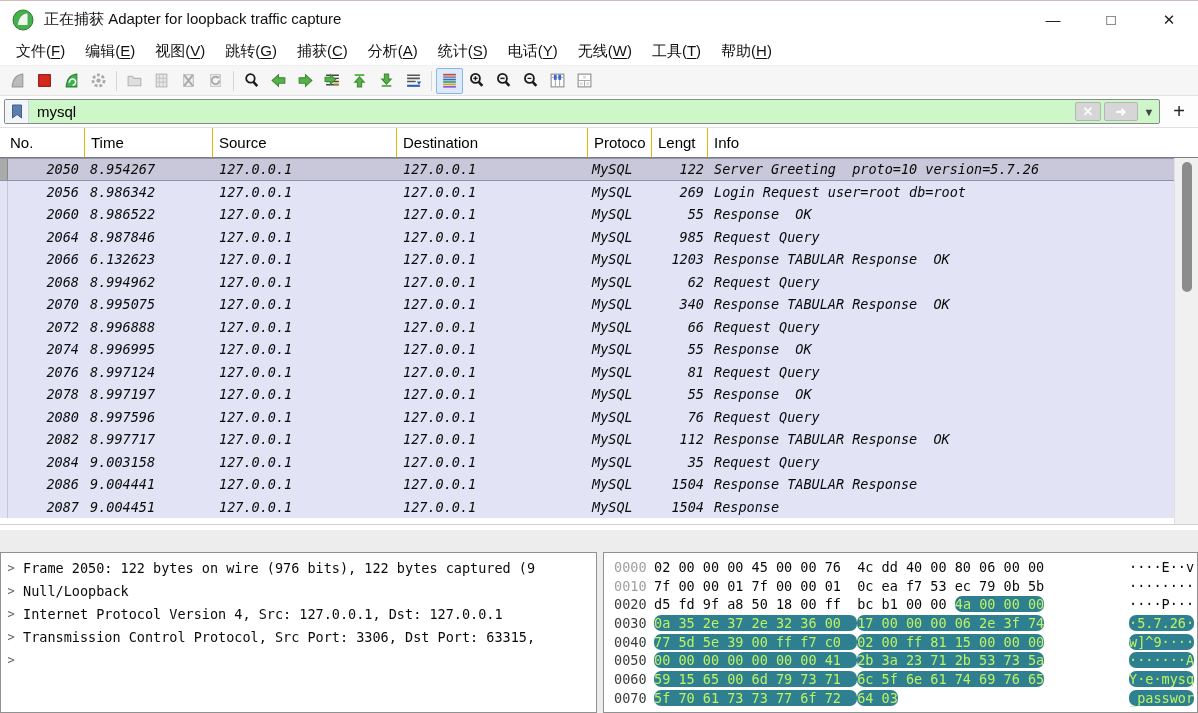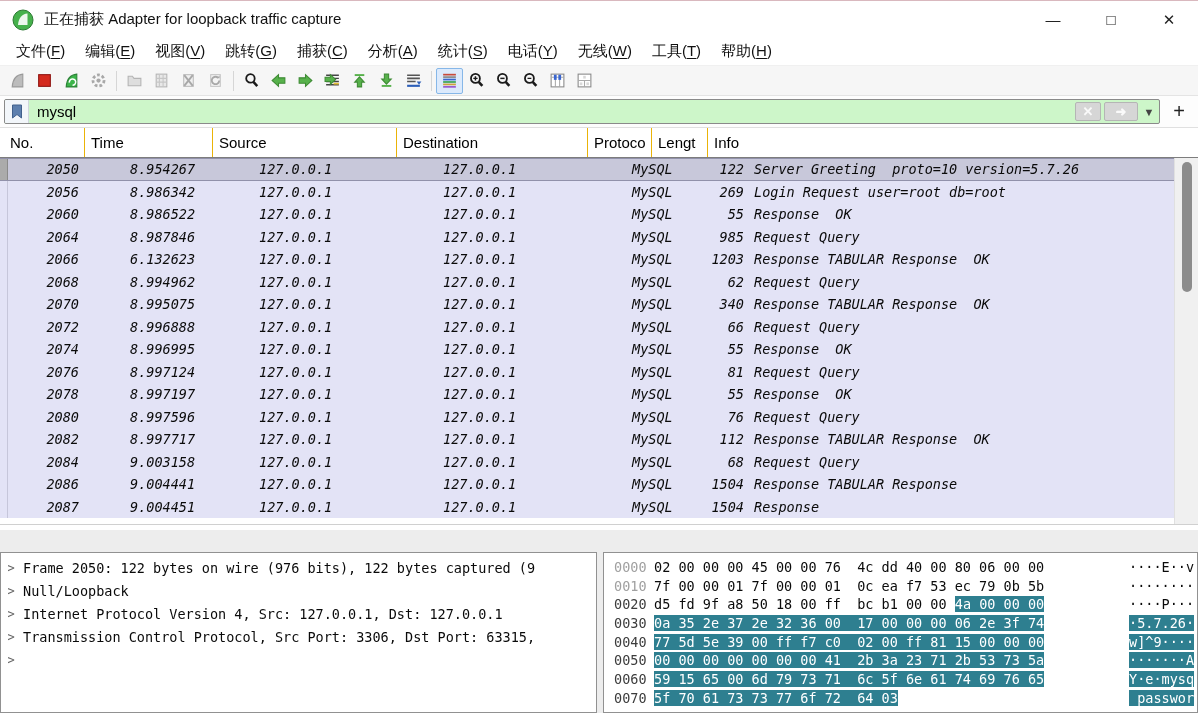--- a/index.html
+++ b/index.html
@@ -63,21 +63,21 @@
   .h-len{width:56px;}
   .h-info{flex:1;border-right:none !important;}
   .pktbody{position:relative;height:366px;background:#fff;font-style:italic;}
   .rows{width:1174px;}
   .prow{display:flex;height:22.5px;background:var(--row_bg);
     font-family:"DejaVu Sans Mono","Liberation Mono",monospace;font-size:13.5px;color:#0a0a0a;
     align-items:center;white-space:nowrap;}
   .prow span{overflow:hidden;white-space:pre;}
   .gut{width:8px;height:100%;border-right:1px solid #c6c6da;flex:none;}
   .c.no{width:77px;text-align:right;padding-right:6px;flex:none;}
-  .c.time{width:128px;padding-left:5px;flex:none;margin-left:40px;}
+  .c.time{width:128px;padding-left:5px;flex:none;}
   .c.src{width:184px;padding-left:6px;flex:none;}
   .c.dst{width:191px;padding-left:6px;flex:none;}
   .c.proto{width:64px;padding-left:4px;flex:none;}
   .c.len{width:56px;text-align:right;padding-right:4px;flex:none;}
   .c.info{flex:1;padding-left:6px;}
   .prow.sel{background:var(--row_selected_bg);border-top:1px solid #9191aa;border-bottom:1px solid #9191aa;}
   .prow.sel .gut{background:#ababab;border-right-color:#8a8a8a;}
   .vscroll{position:absolute;top:0;right:0;width:24px;height:366px;background:#f0f0f0;
     border-left:1px solid #e0e0e0;}
   .vthumb{position:absolute;top:4px;left:7px;width:10px;height:130px;background:#8c8c8c;border-radius:5px;}
@@ -98,21 +98,21 @@
   .panegap{width:6px;flex:none;}
   .hexpane{flex:1;background:#fff;border:1px solid #919191;overflow:hidden;
     padding-top:6px;position:relative;}
   .hexrow{position:relative;height:18.7px;
     font-family:"DejaVu Sans Mono","Liberation Mono",monospace;font-size:13.5px;
     white-space:pre;color:#0a0a0a;}
   .off{display:inline-block;width:50px;padding-left:10px;color:#3c3c3c;}
   .hexrow.dim .off{color:#a0a0a0;}
   .hx{white-space:pre;}
   .hx:empty{display:none;}
-  .hx.hl{background:var(--hex_highlight);color:#ffffff;}
+  .hx.hl{background:var(--hex_highlight);color:#bef264;border-radius:7px;}
   .asc{position:absolute;left:525px;top:0;white-space:pre;}
 </style>
 </head>
 <body>
 
 <div class="window">
 
   <div class="titlebar">
     <svg class="appicon" viewBox="0 0 22 22">
       <circle cx="11" cy="11" r="10" fill="#46b14c" stroke="#2d7a33"></circle>
@@ -442,21 +442,21 @@
             <span class="c len">112</span>
             <span class="c info">Response TABULAR Response  OK</span>
           </div>
           <div class="prow">
             <span class="gut"></span>
             <span class="c no">2084</span>
             <span class="c time">9.003158</span>
             <span class="c src">127.0.0.1</span>
             <span class="c dst">127.0.0.1</span>
             <span class="c proto">MySQL</span>
-            <span class="c len">68</span>
+            <span class="c len">35</span>
             <span class="c info">Request Query</span>
           </div>
           <div class="prow">
             <span class="gut"></span>
             <span class="c no">2086</span>
             <span class="c time">9.004441</span>
             <span class="c src">127.0.0.1</span>
             <span class="c dst">127.0.0.1</span>
             <span class="c proto">MySQL</span>
             <span class="c len">1504</span>

